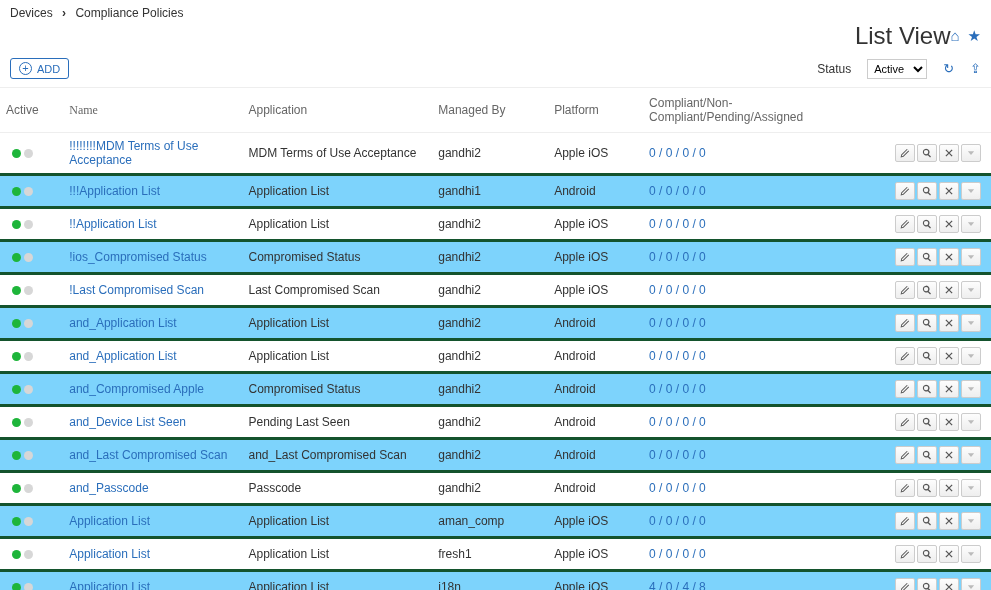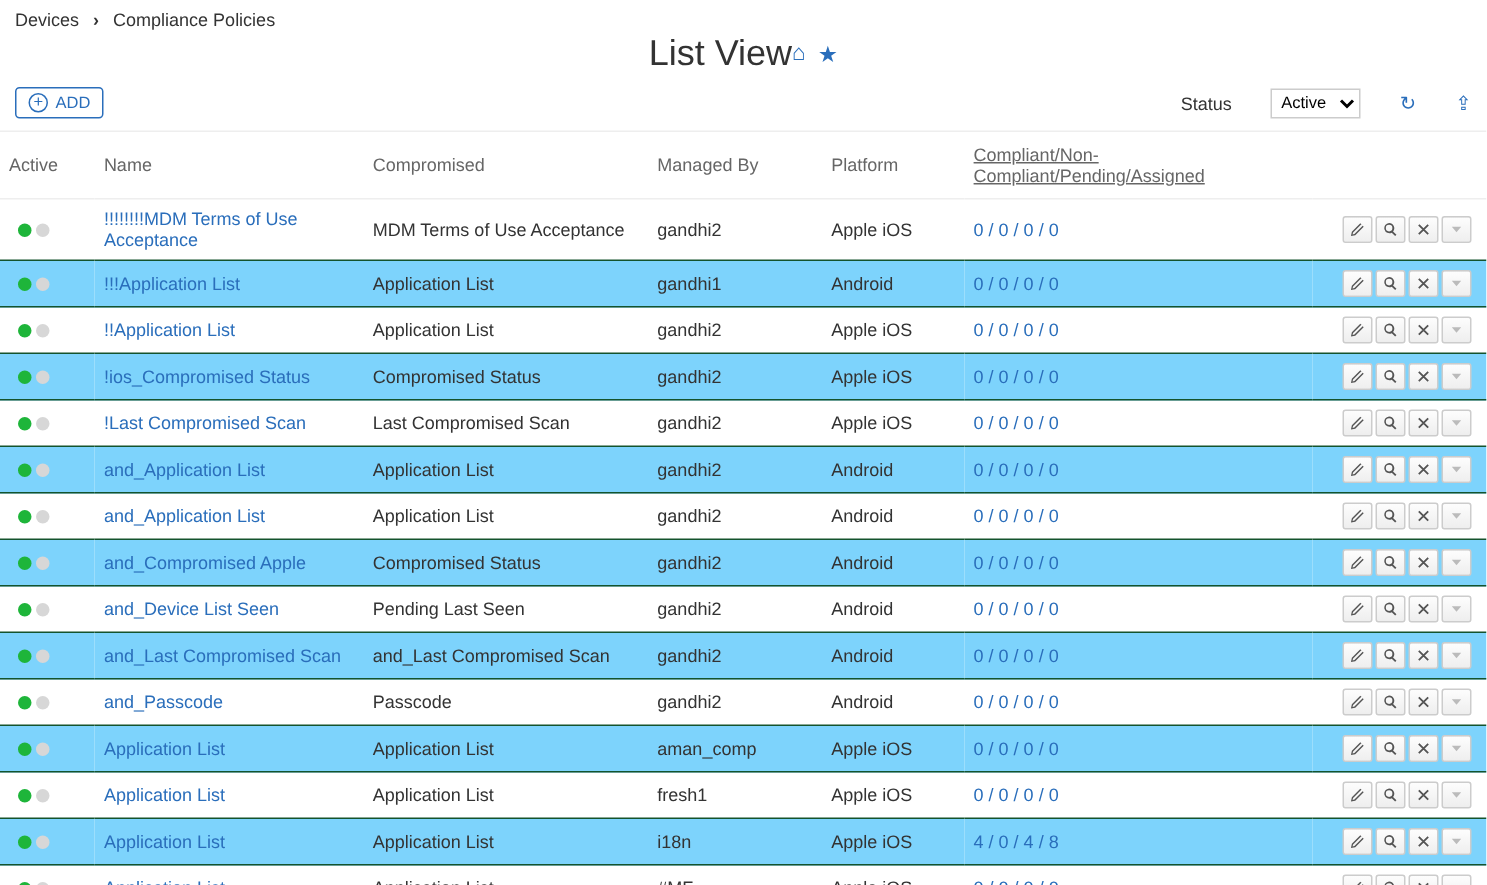--- a/index.html
+++ b/index.html
@@ -13,21 +13,21 @@
   .breadcrumb {
     padding: 6px 10px 2px 10px;
     font-size: 12px;
     color: #333;
   }
   .breadcrumb a { color: #333; text-decoration: none; }
   .breadcrumb .sep { margin: 0 6px; font-weight: bold; }
   .title-row {
     display: flex;
     align-items: center;
-    justify-content: center;
+    justify-content: flex-end;
     padding: 0 10px 4px 10px;
   }
   .title {
     font-size: 24px;
     font-weight: 400;
     color: #333;
   }
   .title-icons { display: flex; gap: 8px; color: #2a6ebb; font-size: 15px; }
   .title-icons span { cursor: pointer; }
   .toolbar {
@@ -52,21 +52,21 @@
   .add-btn .plus {
     display: inline-flex;
     align-items: center;
     justify-content: center;
     width: 13px; height: 13px;
     border: 1.5px solid #2a6ebb;
     border-radius: 50%;
     font-size: 11px;
     line-height: 1;
   }
-  .toolbar-right { display: flex; align-items: center; gap: 26px; }
+  .toolbar-right { display: flex; align-items: center; gap: 16px; }
   .status-label { color: #333; }
   select.status-select {
     border: 1px solid #ccc; height: 20px; font-size: 11px; padding: 0 2px;
     background: #fff; width: 60px;
   }
   input.search {
     border: 1px solid #888; height: 20px; width: 120px;
     padding: 0 5px; font-size: 11px; color: #666;
   }
   .tool-icon { color: #2a6ebb; font-size: 13px; cursor: pointer; }
@@ -76,21 +76,21 @@
   }
   thead th {
     text-align: left;
     font-weight: 400;
     color: #666;
     font-size: 12px;
     padding: 8px 6px;
     border-bottom: 1px solid #eee;
     cursor: pointer;
   }
-  tbody tr { border-bottom: 1px solid #14532d; }
+  tbody tr { border-bottom: 3px solid #14532d; }
   tbody tr.alt { background: #7dd3fc; }
   tbody td {
     padding: 6px 6px;
     font-size: 12px;
     color: #333;
     vertical-align: middle;
   }
   .active-dots { display: flex; gap: 3px; padding-left: 6px; }
   .dot { width: 9px; height: 9px; border-radius: 50%; }
   .dot.green { background: #1eb53a; }
@@ -105,25 +105,25 @@
     border-radius: 2px;
     display: inline-flex;
     align-items: center;
     justify-content: center;
     font-size: 10px;
     color: #555;
     cursor: pointer;
   }
   .actbtn svg { width: 10px; height: 10px; fill: #555; }
   th.col-active { width: 60px; }
-  th.col-name { width: 170px; }
+  th.col-name { width: 170px; font-family: Liberation Serif, serif; }
   th.col-desc { width: 180px; }
   th.col-managed { width: 110px; margin-left: 28px; }
   th.col-platform { width: 90px; }
-  th.col-compliance { width: 220px; text-decoration: underline; }
+  th.col-compliance { width: 220px; }
   th.col-actions { width: 110px; }
 </style>
 </head>
 <body>
 
 <div class="page">
   <div class="breadcrumb">
     <a>Devices</a>
     <span class="sep">›</span>
     <span>Compliance Policies</span>
@@ -150,21 +150,21 @@
       <span class="tool-icon">↻</span>
       <span class="tool-icon">⇪</span>
     </div>
   </div>
 
   <table>
     <thead>
       <tr>
         <th class="col-active">Active</th>
         <th class="col-name">Name</th>
-        <th class="col-desc">Compromised</th>
+        <th class="col-desc">Application</th>
         <th class="col-managed">Managed By</th>
         <th class="col-platform">Platform</th>
         <th class="col-compliance">Compliant/Non-Compliant/Pending/Assigned</th>
         <th class="col-actions"></th>
       </tr>
     </thead>
     <tbody id="tbody">
         <tr>
     <td>
       <div class="active-dots">

